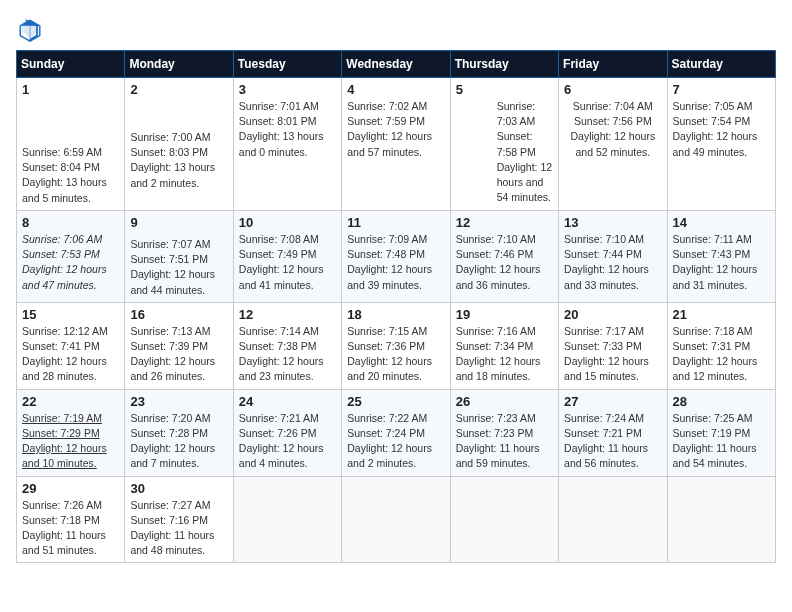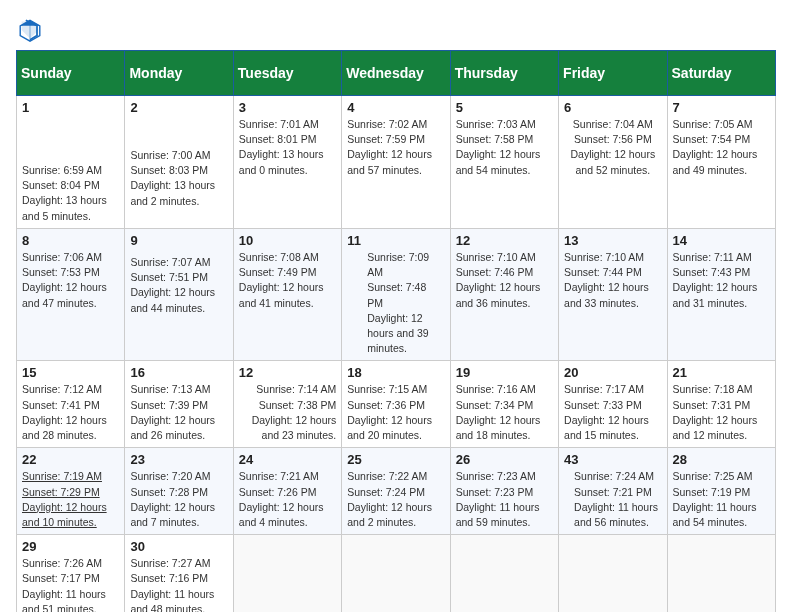--- a/index.html
+++ b/index.html
@@ -46,25 +46,25 @@
     .calendar-subtitle {
       font-size: 14px;
       color: #555;
     }
     table {
       width: 100%;
       border-collapse: collapse;
       font-size: 11px;
     }
     thead tr th {
-      background-color: #15803d;
+      background-color: #0f172a;
       color: #fff;
-      padding: 14px 4px;
+      padding: 6px 4px;
       text-align: left;
-      font-size: 14px;
+      font-size: 12px;
       font-weight: bold;
       border: 1px solid #1a5ca0;
     }
     tbody tr td {
       border: 1px solid #ccc;
       vertical-align: top;
       padding: 4px 5px;
       height: 80px;
       background: #fff;
       width: calc(100% / 7);
@@ -144,59 +144,59 @@
 Daylight: 13 hours and 0 minutes.</div>
         </td>
         <td>
           <span class="day-number">4</span>
           <div class="day-detail" style="white-space: pre-line;">Sunrise: 7:02 AM
 Sunset: 7:59 PM
 Daylight: 12 hours and 57 minutes.</div>
         </td>
         <td>
           <span class="day-number">5</span>
-          <div class="day-detail" style="white-space: pre-line;">Sunrise: 7:03 AM
+          <div class="day-detail" style="white-space: pre-line; margin-left: 41px;">Sunrise: 7:03 AM
 Sunset: 7:58 PM
 Daylight: 12 hours and 54 minutes.</div>
         </td>
         <td>
           <span class="day-number">6</span>
           <div class="day-detail" style="white-space: pre-line; text-align: center;">Sunrise: 7:04 AM
 Sunset: 7:56 PM
 Daylight: 12 hours and 52 minutes.</div>
         </td>
         <td>
           <span class="day-number">7</span>
           <div class="day-detail" style="white-space: pre-line;">Sunrise: 7:05 AM
 Sunset: 7:54 PM
 Daylight: 12 hours and 49 minutes.</div>
         </td>
       </tr>
       <tr>
         <td>
           <span class="day-number">8</span>
-          <div class="day-detail" style="white-space: pre-line;">Sunrise: 7:06 AM
+          <div class="day-detail" style="white-space: pre-line; font-style: italic;">Sunrise: 7:06 AM
 Sunset: 7:53 PM
 Daylight: 12 hours and 47 minutes.</div>
         </td>
         <td>
           <span class="day-number">9</span>
           <div class="day-detail" style="white-space: pre-line; margin-top: 7px;">Sunrise: 7:07 AM
 Sunset: 7:51 PM
 Daylight: 12 hours and 44 minutes.</div>
         </td>
         <td>
           <span class="day-number">10</span>
           <div class="day-detail" style="white-space: pre-line;">Sunrise: 7:08 AM
 Sunset: 7:49 PM
 Daylight: 12 hours and 41 minutes.</div>
         </td>
         <td>
           <span class="day-number">11</span>
-          <div class="day-detail" style="white-space: pre-line; margin-left: 20px;">Sunrise: 7:09 AM
+          <div class="day-detail" style="white-space: pre-line;">Sunrise: 7:09 AM
 Sunset: 7:48 PM
 Daylight: 12 hours and 39 minutes.</div>
         </td>
         <td>
           <span class="day-number">12</span>
           <div class="day-detail" style="white-space: pre-line;">Sunrise: 7:10 AM
 Sunset: 7:46 PM
 Daylight: 12 hours and 36 minutes.</div>
         </td>
         <td>
@@ -208,33 +208,33 @@
         <td>
           <span class="day-number">14</span>
           <div class="day-detail" style="white-space: pre-line;">Sunrise: 7:11 AM
 Sunset: 7:43 PM
 Daylight: 12 hours and 31 minutes.</div>
         </td>
       </tr>
       <tr>
         <td>
           <span class="day-number">15</span>
-          <div class="day-detail" style="white-space: pre-line;">Sunrise: 7:12 AM
+          <div class="day-detail" style="white-space: pre-line;">Sunrise: 12:12 AM
 Sunset: 7:41 PM
 Daylight: 12 hours and 28 minutes.</div>
         </td>
         <td>
           <span class="day-number">16</span>
           <div class="day-detail" style="white-space: pre-line;">Sunrise: 7:13 AM
 Sunset: 7:39 PM
 Daylight: 12 hours and 26 minutes.</div>
         </td>
         <td>
           <span class="day-number">12</span>
-          <div class="day-detail" style="white-space: pre-line; text-align: right;">Sunrise: 7:14 AM
+          <div class="day-detail" style="white-space: pre-line;">Sunrise: 7:14 AM
 Sunset: 7:38 PM
 Daylight: 12 hours and 23 minutes.</div>
         </td>
         <td>
           <span class="day-number">18</span>
           <div class="day-detail" style="white-space: pre-line;">Sunrise: 7:15 AM
 Sunset: 7:36 PM
 Daylight: 12 hours and 20 minutes.</div>
         </td>
         <td>
@@ -281,37 +281,37 @@
 Sunset: 7:24 PM
 Daylight: 12 hours and 2 minutes.</div>
         </td>
         <td>
           <span class="day-number">26</span>
           <div class="day-detail" style="white-space: pre-line;">Sunrise: 7:23 AM
 Sunset: 7:23 PM
 Daylight: 11 hours and 59 minutes.</div>
         </td>
         <td>
-          <span class="day-number">43</span>
-          <div class="day-detail" style="white-space: pre-line; margin-left: 10px;">Sunrise: 7:24 AM
+          <span class="day-number">27</span>
+          <div class="day-detail" style="white-space: pre-line;">Sunrise: 7:24 AM
 Sunset: 7:21 PM
 Daylight: 11 hours and 56 minutes.</div>
         </td>
         <td>
           <span class="day-number">28</span>
           <div class="day-detail" style="white-space: pre-line;">Sunrise: 7:25 AM
 Sunset: 7:19 PM
 Daylight: 11 hours and 54 minutes.</div>
         </td>
       </tr>
       <tr>
         <td>
           <span class="day-number">29</span>
           <div class="day-detail" style="white-space: pre-line;">Sunrise: 7:26 AM
-Sunset: 7:17 PM
+Sunset: 7:18 PM
 Daylight: 11 hours and 51 minutes.</div>
         </td>
         <td>
           <span class="day-number">30</span>
           <div class="day-detail" style="white-space: pre-line;">Sunrise: 7:27 AM
 Sunset: 7:16 PM
 Daylight: 11 hours and 48 minutes.</div>
         </td>
         <td class="empty-cell"></td>
         <td class="empty-cell"></td>

